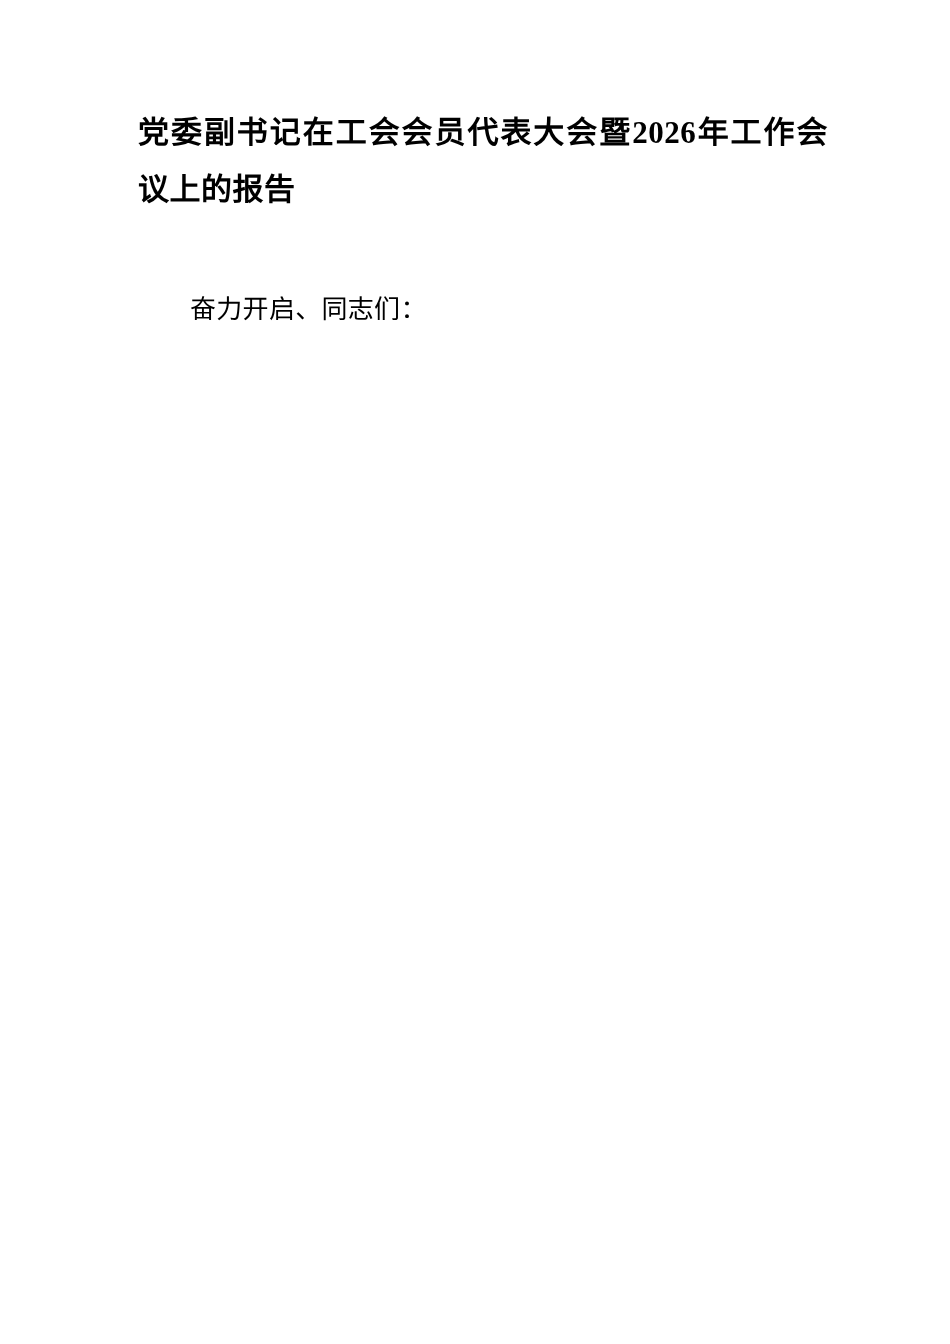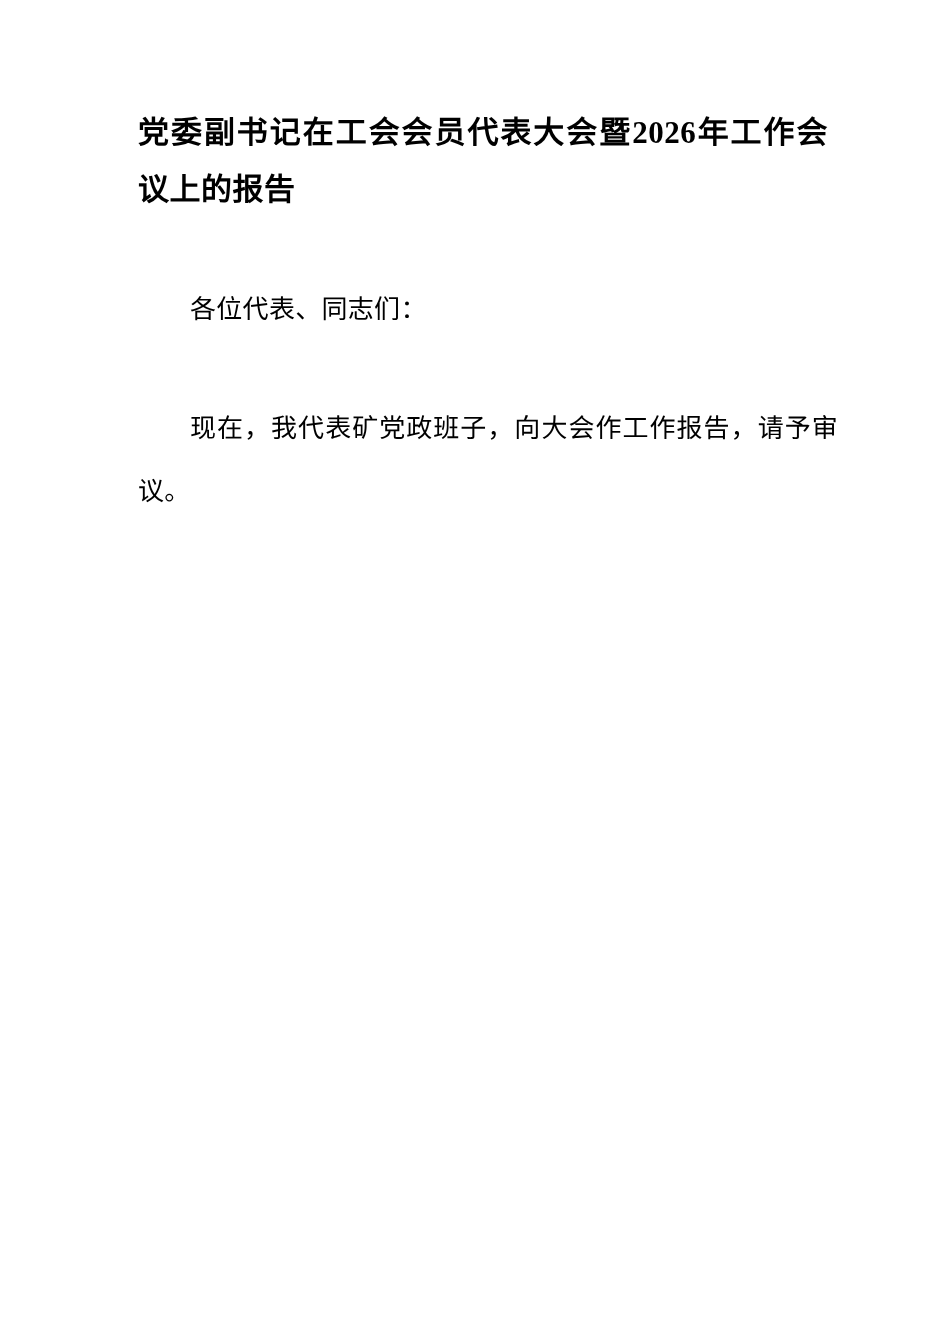--- a/index.html
+++ b/index.html
@@ -56,23 +56,22 @@
 <body>
 
 <div class="page">
 
   <h1 class="doc-title">党委副书记在工会会员代表大会暨2026年工作会议上的报告</h1>
 
   <div class="doc-body">
 
     <div class="spacer"></div>
 
-    <p class="para">各位代表、同志们：</p>
+    <p class="para">奋力开启、同志们：</p>
 
     <div class="spacer-lg"></div>
 
-    <p class="para">现在，我代表矿党政班子，向大会作工作报告，请予审议。</p>
 
     <div class="spacer-lg"></div>
 
 
   </div>
 </div>
 
 </body></html>

